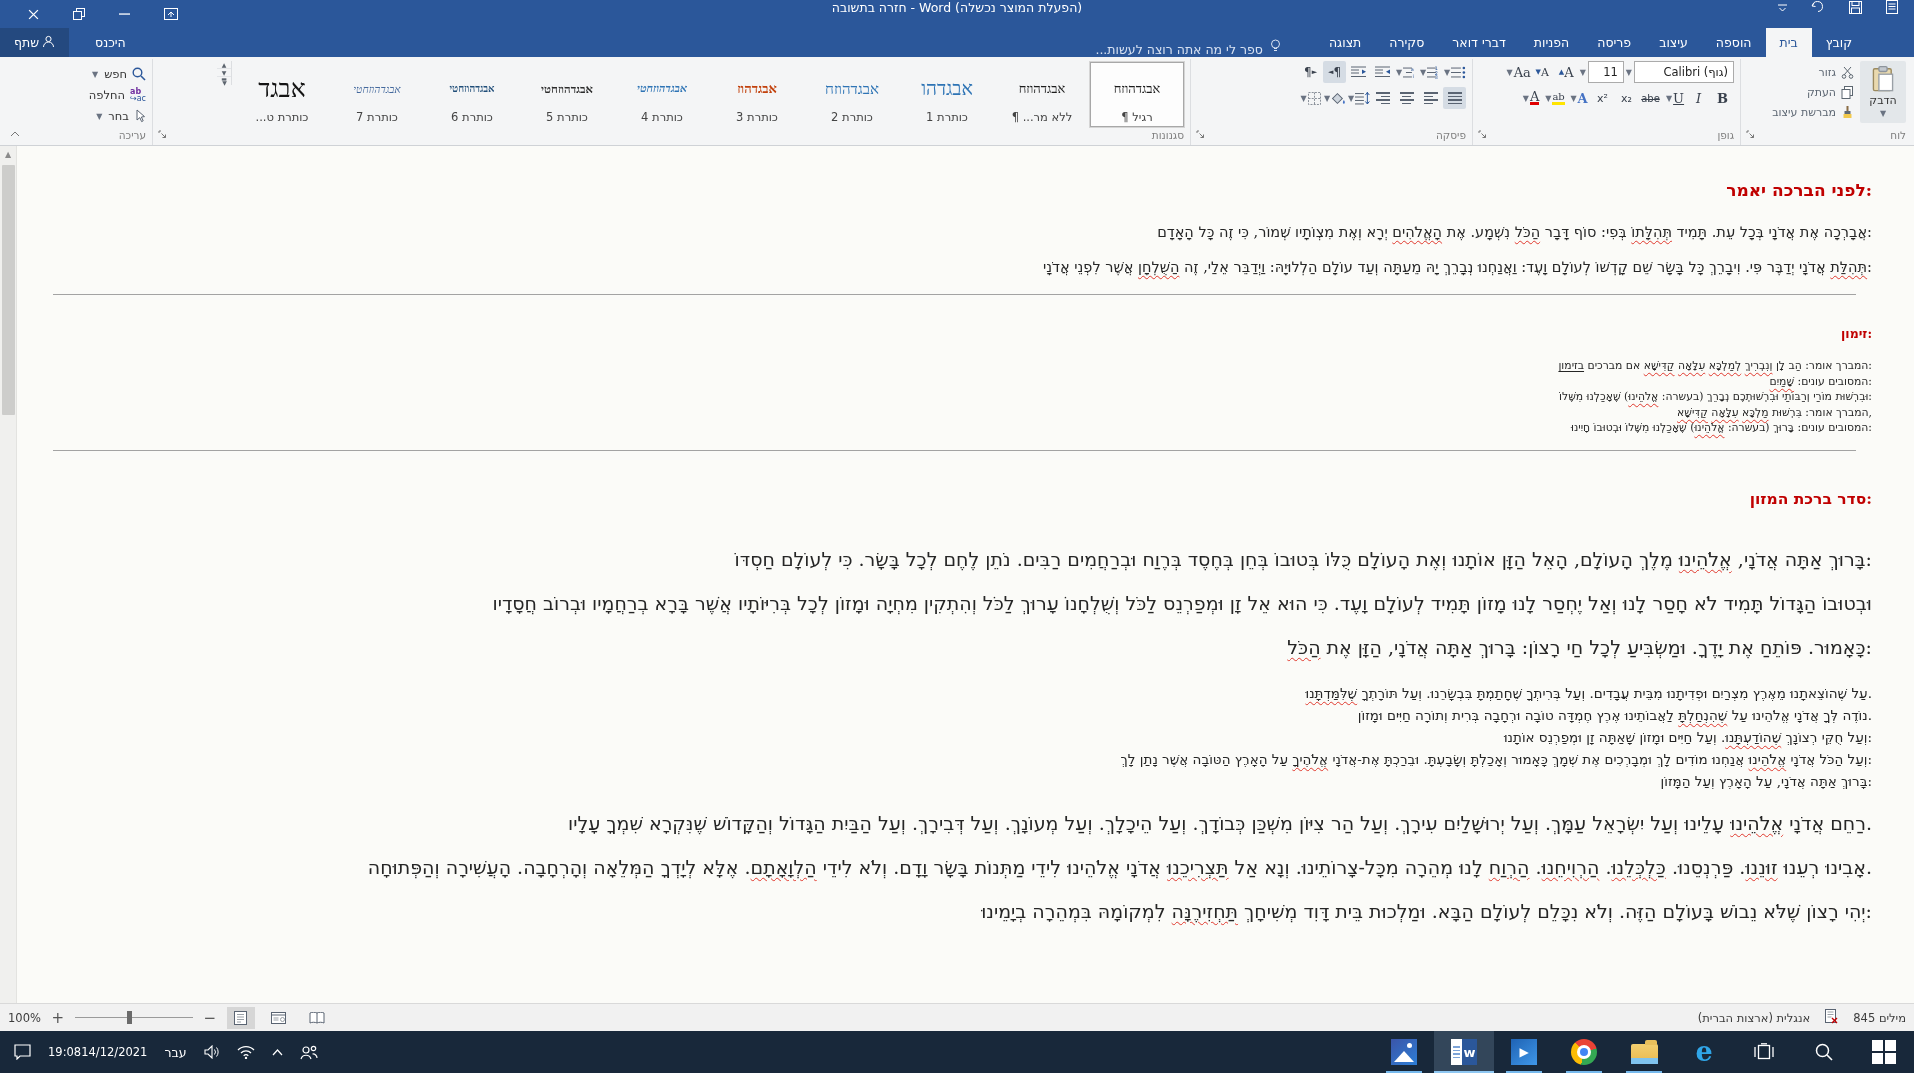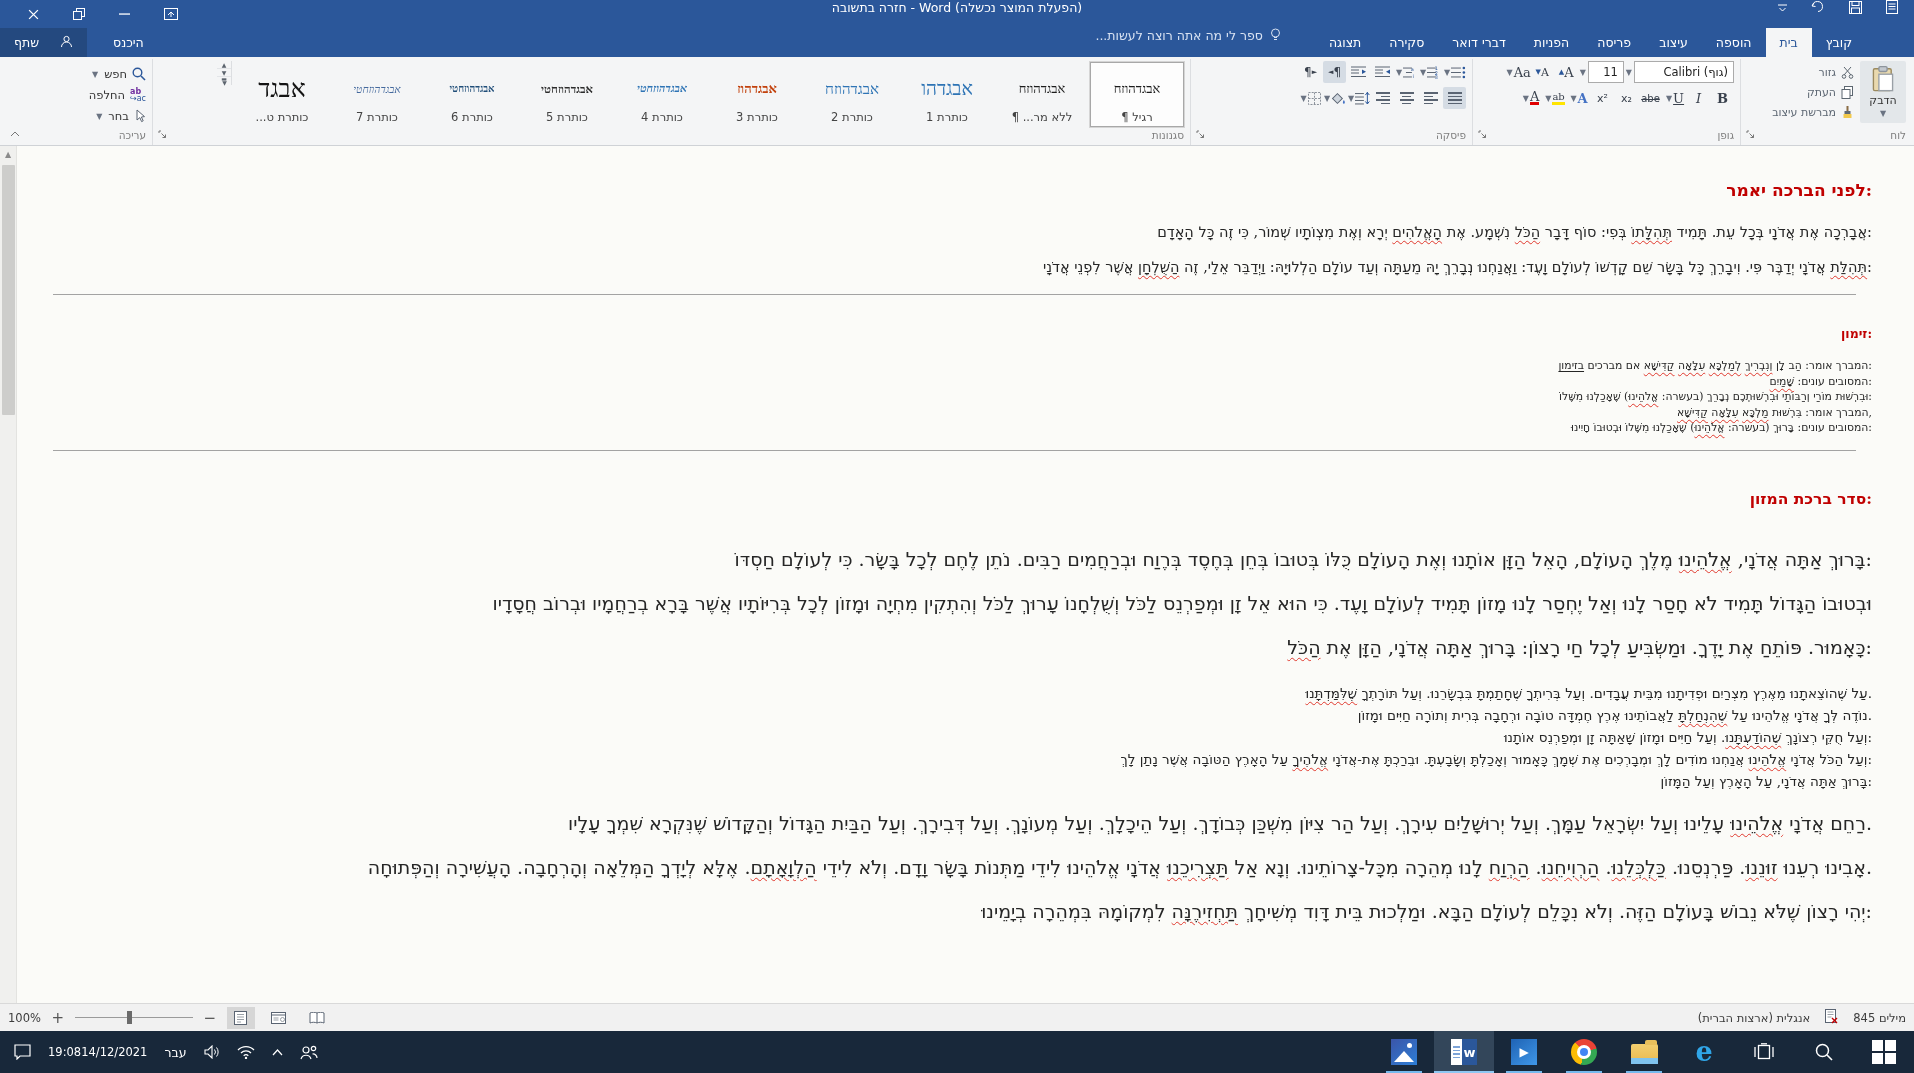--- a/index.html
+++ b/index.html
@@ -13,24 +13,24 @@
   .winbtn { width:46px; height:100%; display:flex; align-items:center; justify-content:center; }
   .title-text { position:absolute; left:0; right:0; text-align:center; font-size:12.5px; direction:ltr; }
   .qat { margin-left:auto; display:flex; align-items:center; gap:24px; padding-right:16px; z-index:2; }
   .qat span, .winbtn { cursor:default; }
 
   
   .tabrow { height:29px; background:#2b579a; display:flex; direction:rtl; align-items:stretch; color:#fff; flex:0 0 auto; }
   .tab-strip { display:flex; direction:rtl; margin-right:48px; }
   .tab { padding:0 14px; display:flex; align-items:center; font-size:12.5px; color:#fff; cursor:default; }
   .tab.sel { background:#f4f5f6; color:#2b579a; }
-  .tellme { display:flex; align-items:flex-start; gap:7px; margin-right:34px; color:#d8e2f2; font-size:12.5px; }
+  .tellme { display:flex; align-items:flex-end; gap:7px; margin-right:34px; color:#d8e2f2; font-size:12.5px; }
   .tabrow-spacer { flex:1; }
   .signin { display:flex; align-items:center; font-size:12.5px; margin-left:26px; color:#fff; }
-  .share { display:flex; align-items:center; gap:21px; font-size:12.5px; padding:0 14px; background:#24497f; }
+  .share { display:flex; align-items:center; gap:3px; font-size:12.5px; padding:0 14px; background:#24497f; }
 
   
   .ribbon { height:89px; background:#f4f5f6; border-bottom:1px solid #cfd2d6; display:flex; direction:rtl; padding:2px 2px 0 2px; position:relative; flex:0 0 auto; }
   .rgroup { display:flex; flex-direction:column; border-left:1px solid #dcdee1; padding:2px 6px 0 6px; position:relative; }
   .gbody { flex:1; display:flex; direction:rtl; align-items:flex-start; }
   .glabel { height:16px; text-align:right; font-size:10.5px; color:#7e7e7e; direction:rtl; }
   .launcher { position:absolute; bottom:3px; left:5px; }
   .collapse-ribbon { position:absolute; bottom:4px; right:1890px; }
   .rbtn { display:flex; align-items:center; justify-content:center; border-radius:2px; cursor:default; }
   .rbtn.sel { background:#d5dce4; }

